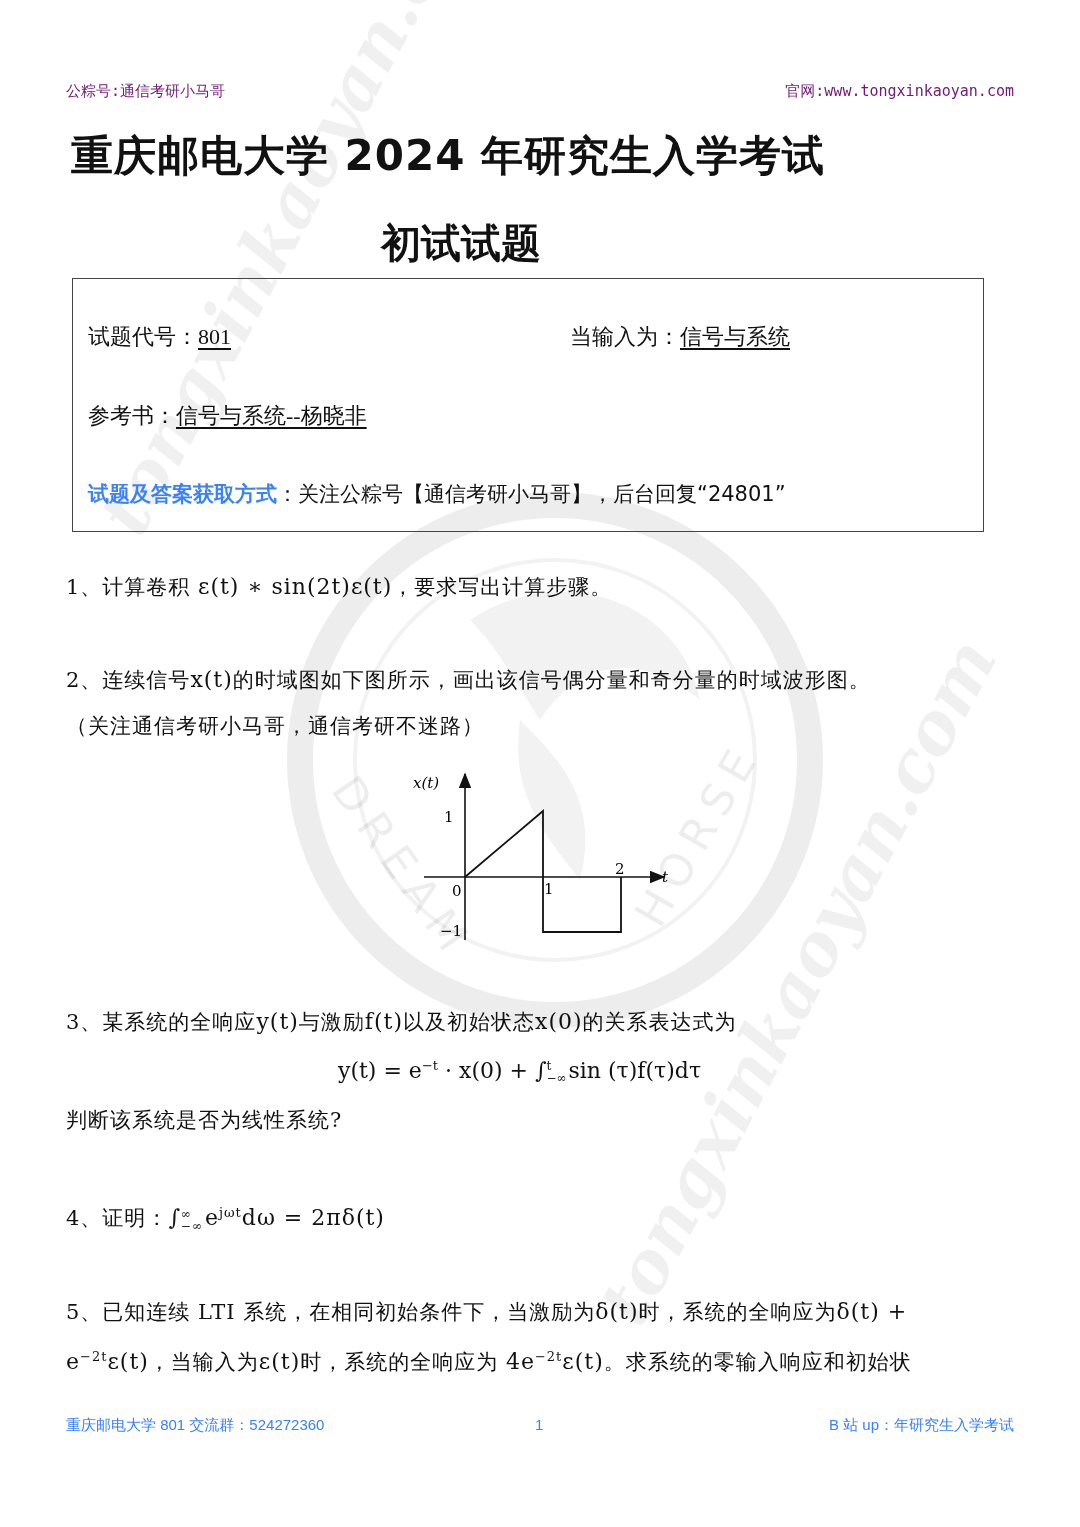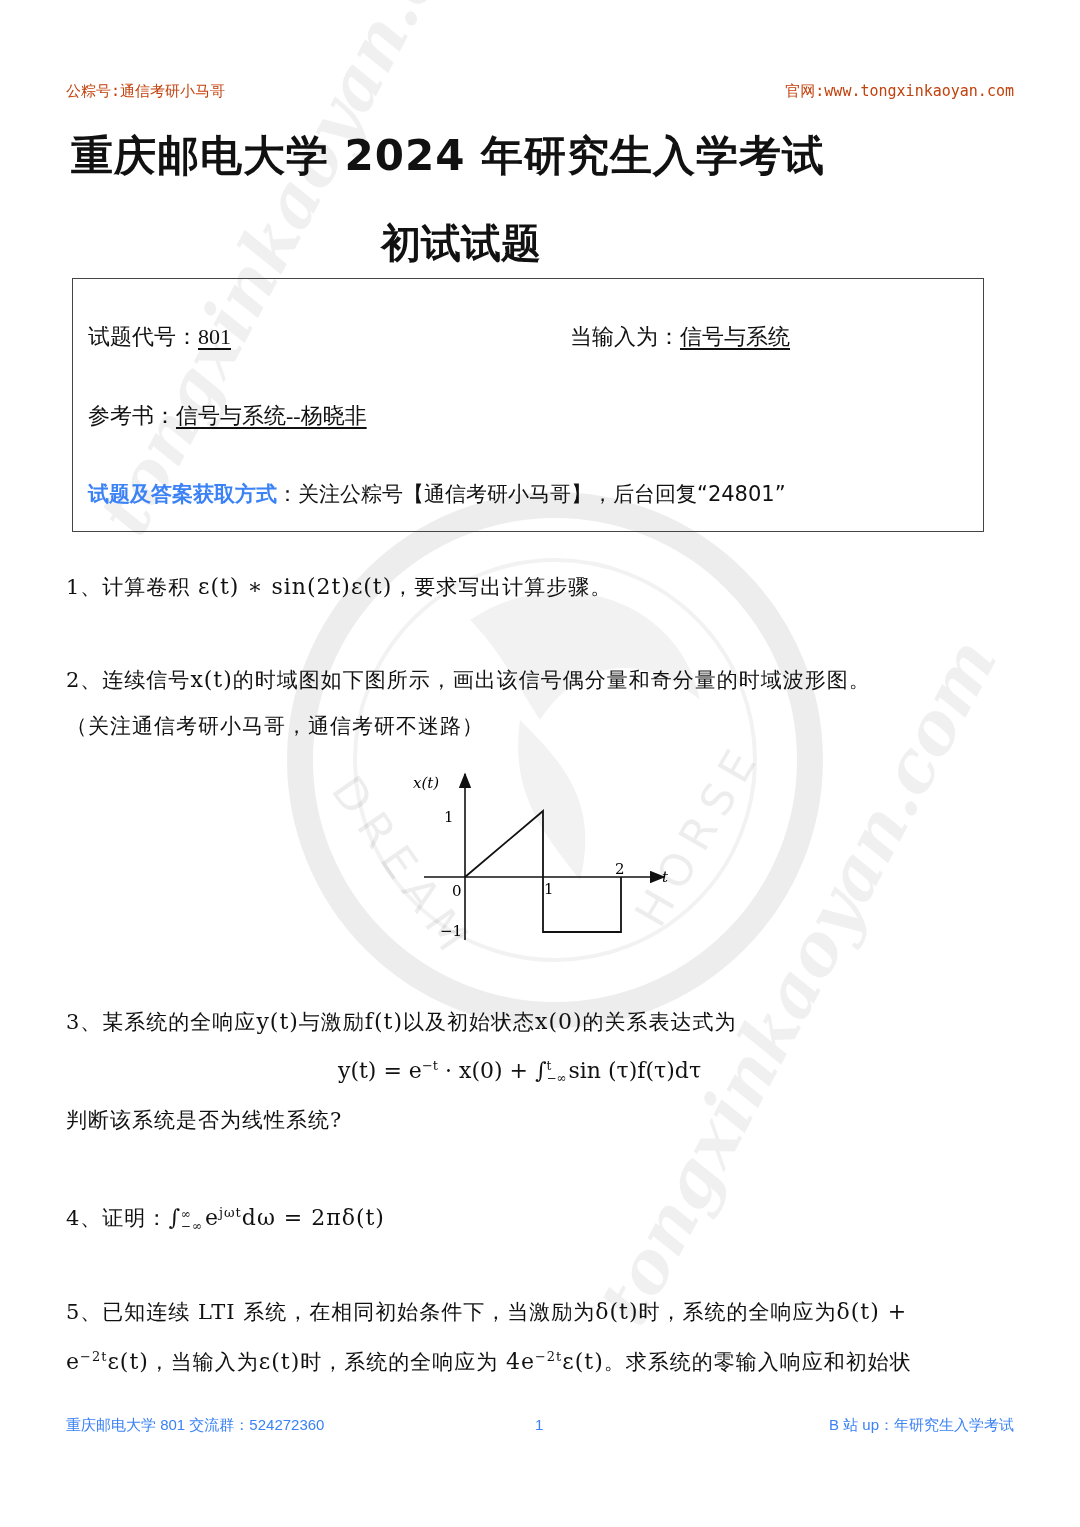--- a/index.html
+++ b/index.html
@@ -1,19 +1,19 @@
 <!DOCTYPE html>
 <html><head>
 <meta charset="utf-8">
 <style>
   html, body { margin:0; padding:0; background:#ffffff; }
   body { width:1080px; height:1527px; position:relative; overflow:hidden;
          font-family:"DejaVu Serif","Liberation Serif",serif; color:#111; }
   .abs { position:absolute; }
-  .hdr { font-size:15px; top:82px; font-family:"DejaVu Sans Mono","Liberation Mono",monospace; color:#c2410c; }
+  .hdr { font-size:15px; top:82px; font-family:"DejaVu Sans Mono","Liberation Mono",monospace; color:#701a75; }
   .hdr-left { left:66px; }
   .hdr-right { right:66px;text-align:center; }
   .title { left:0; width:896px; text-align:center; font-weight:bold; font-family:"DejaVu Sans","Liberation Sans",sans-serif; }
   .title1 { top:128px; font-size:42px; letter-spacing:1px; }
   .title2 { top:216px; font-size:40px;margin-left:13px; }
   .infobox { left:72px; top:278px; width:912px; height:254px; border:1.5px solid #444; box-sizing:border-box; }
   .info { font-size:22px; font-family:"Liberation Serif","DejaVu Serif",serif;text-align:right; }
   .u { text-decoration:underline; text-underline-offset:4px; }
   .red { color:#3b82f6; font-weight:bold; font-family:Liberation Sans, sans-serif; }
   .blk { font-weight:normal; font-family:"DejaVu Sans","Liberation Sans",sans-serif; }

